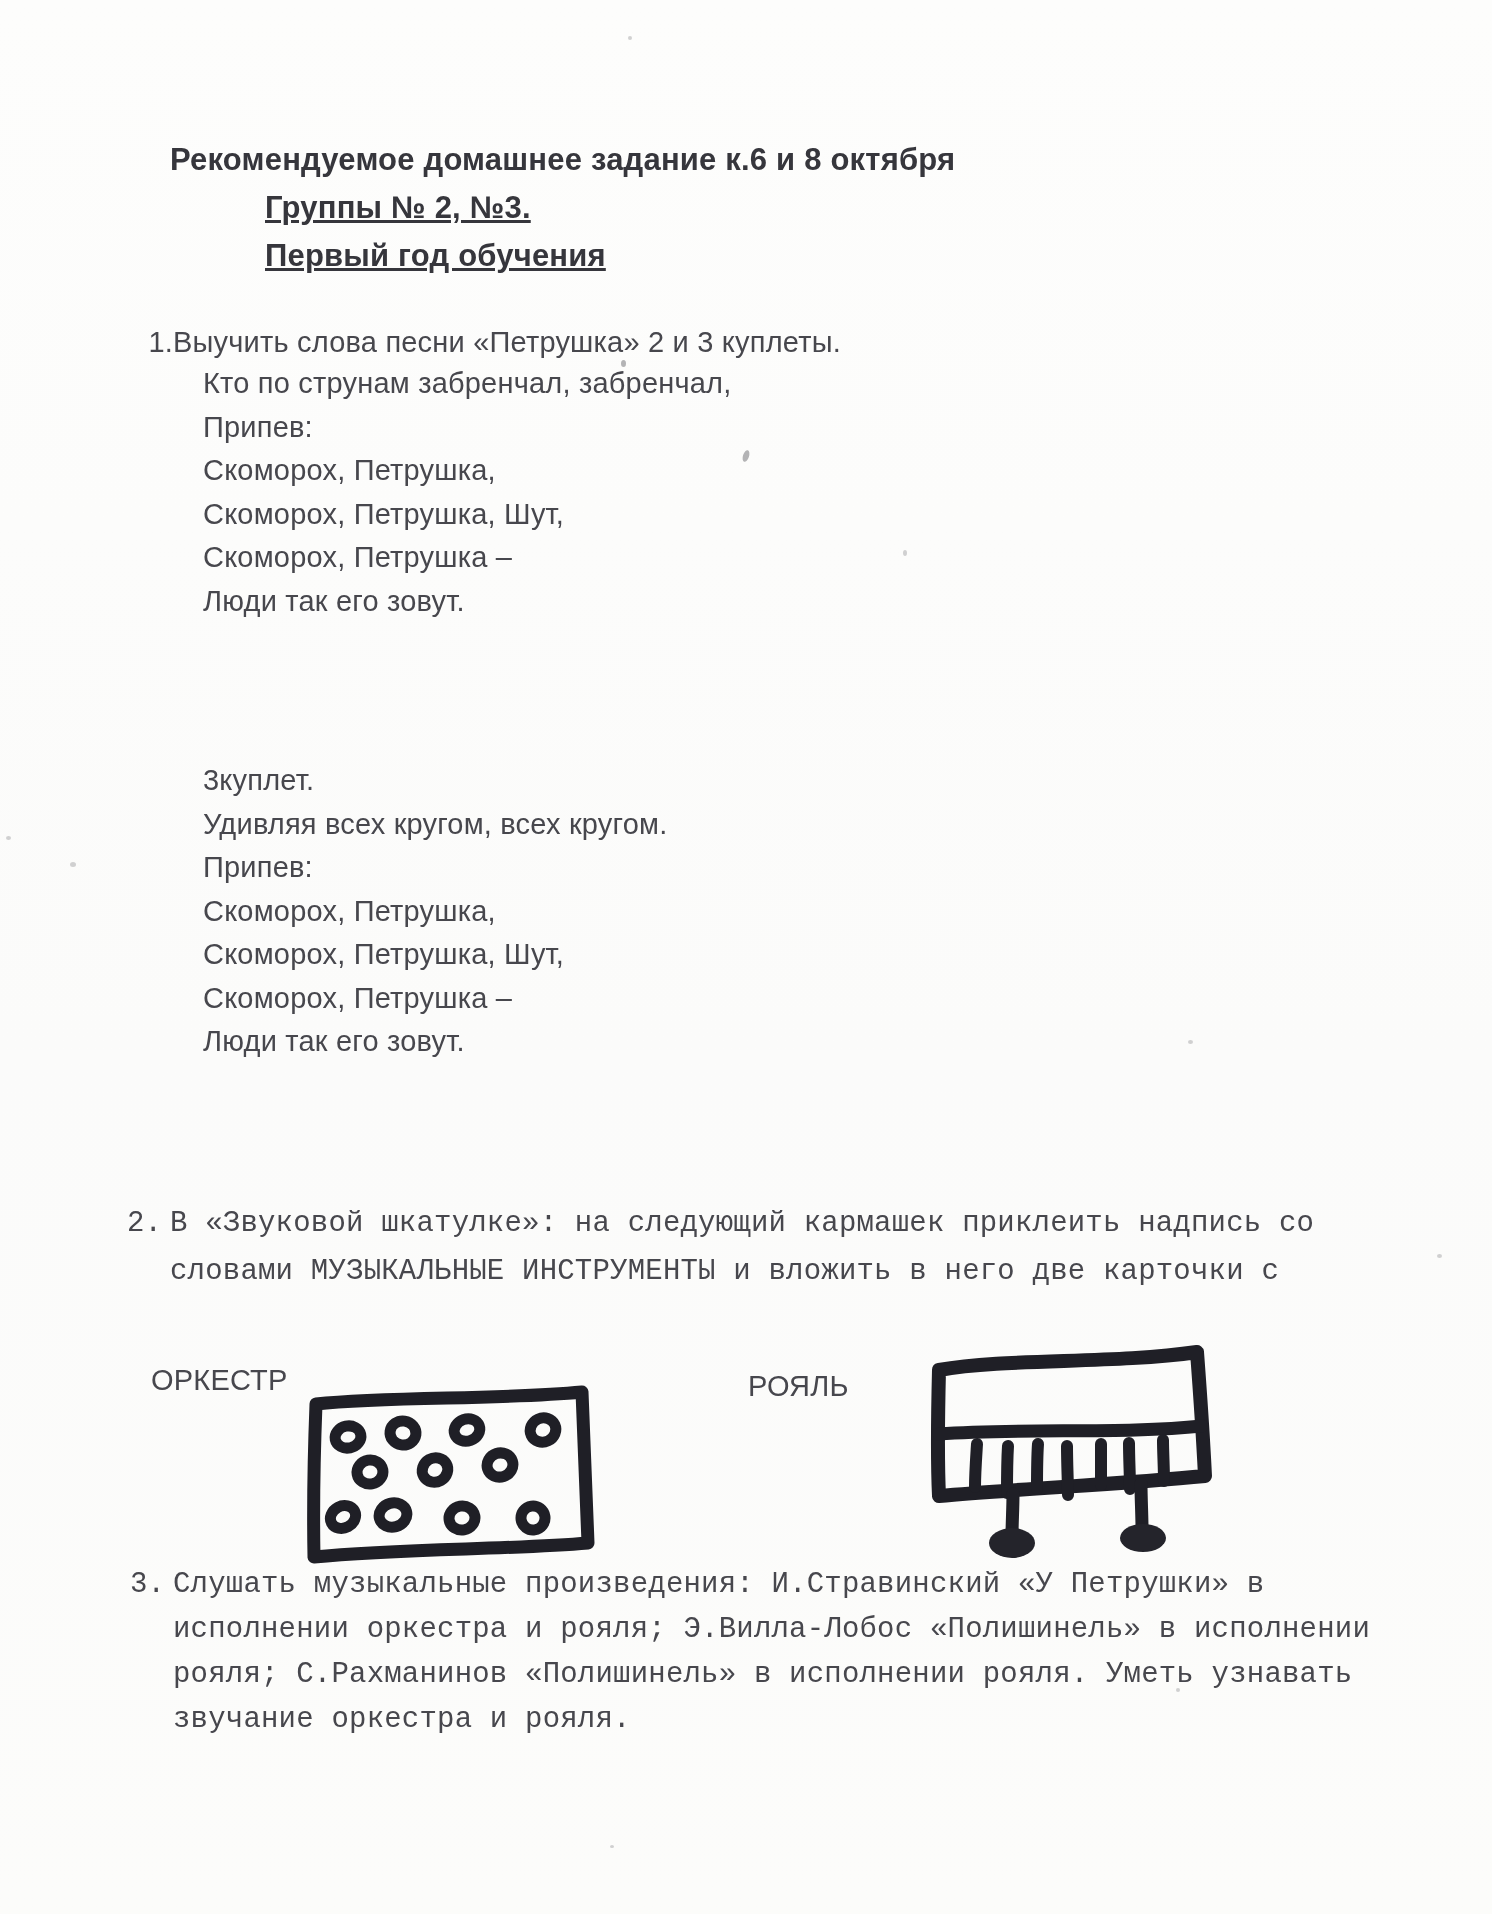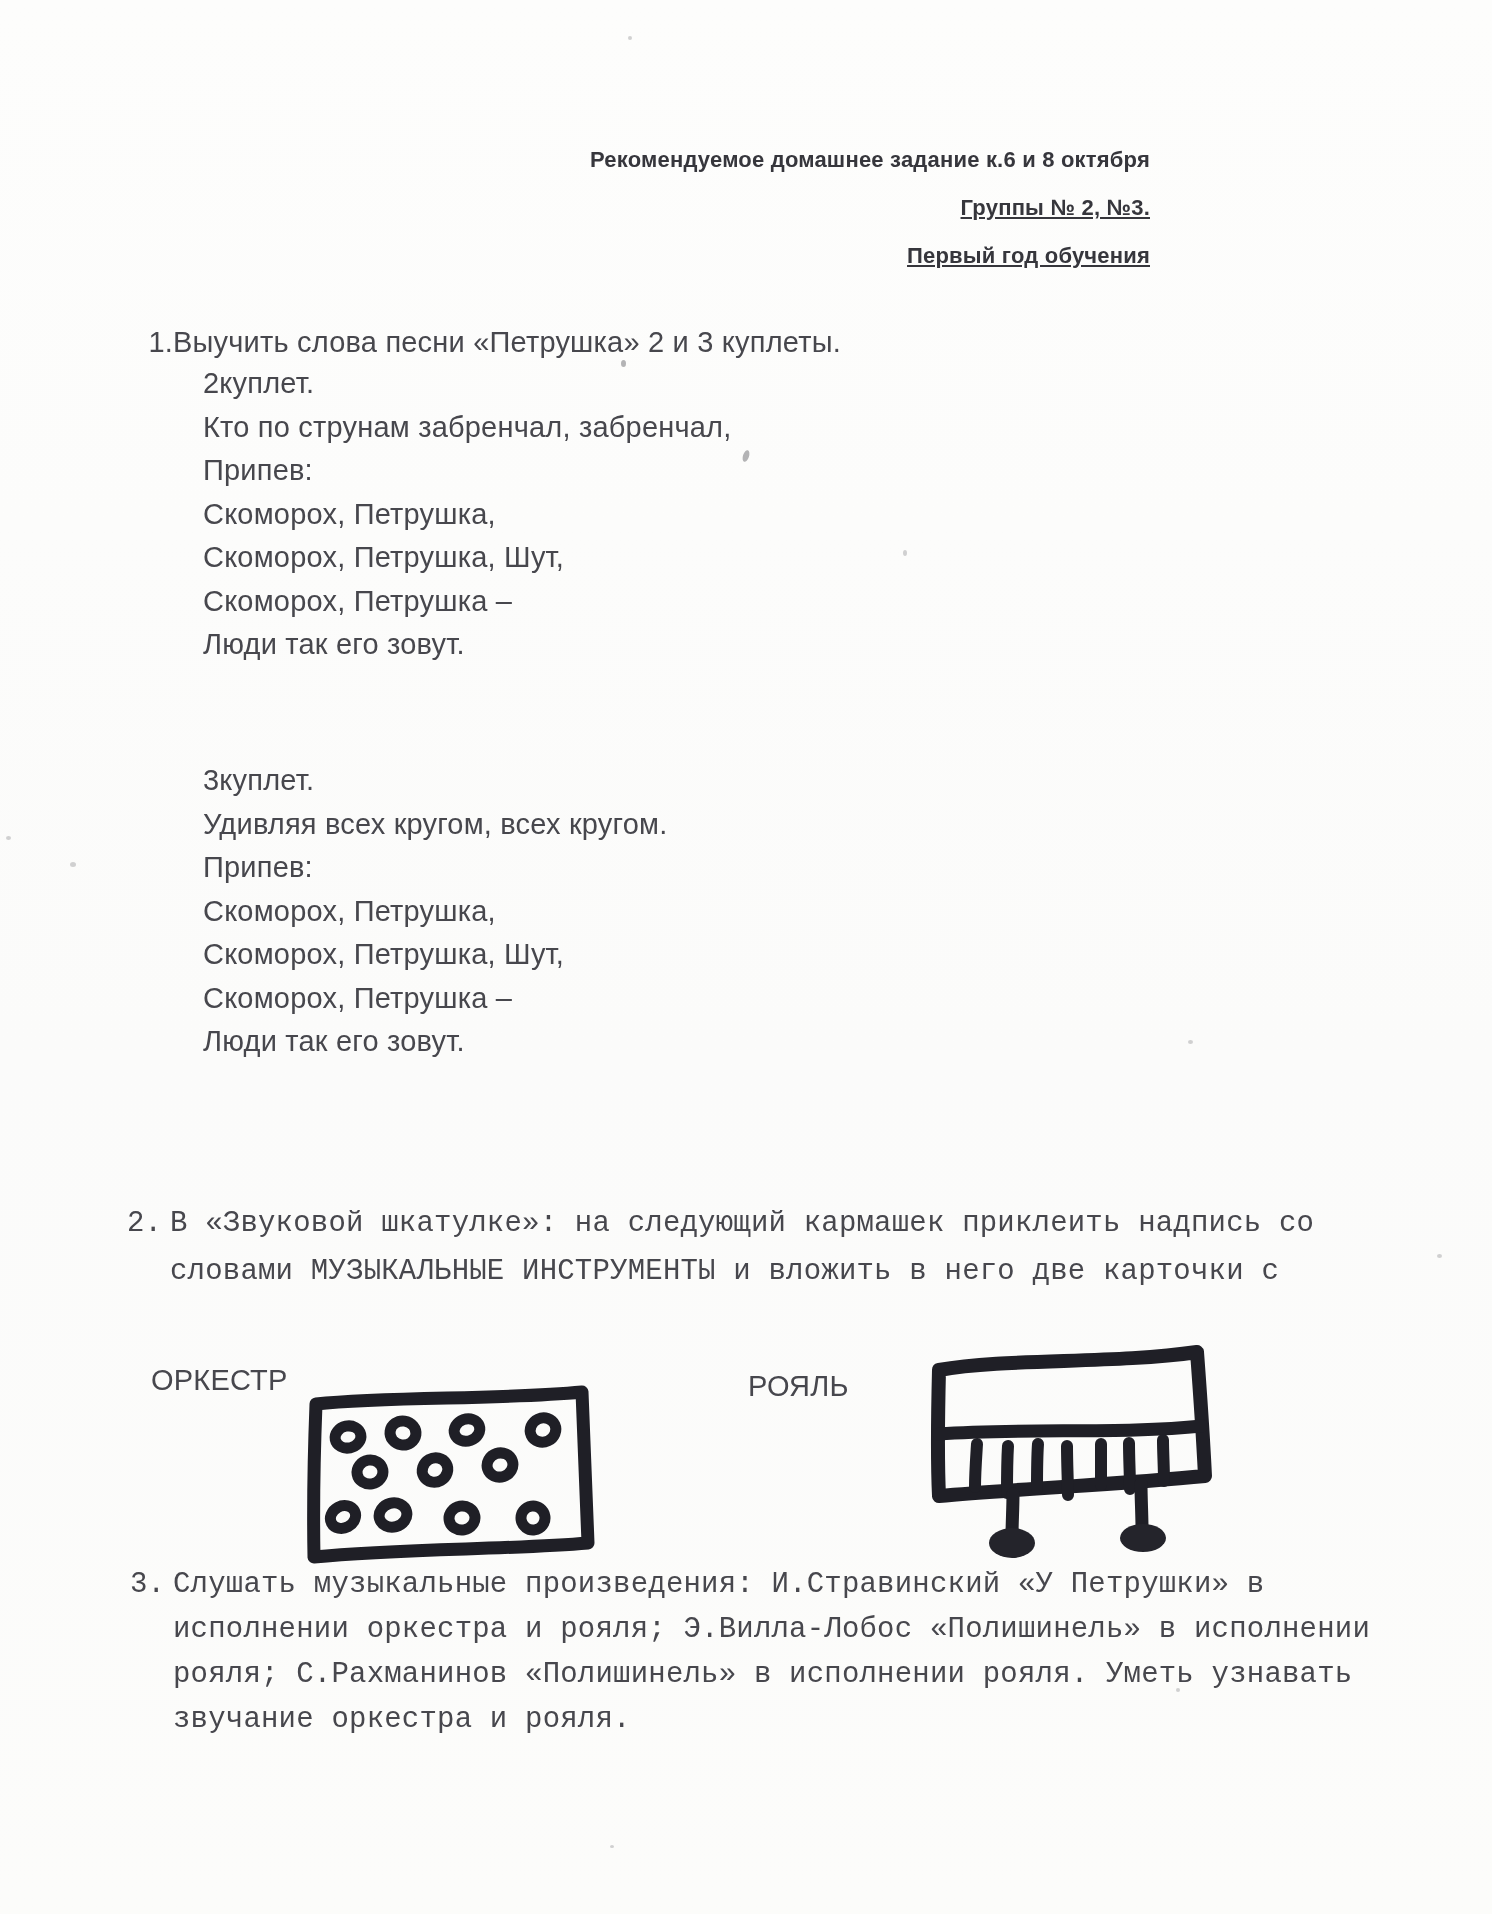--- a/index.html
+++ b/index.html
@@ -13,23 +13,23 @@
     position: relative;
     width: 1492px; height: 1914px;
     background: linear-gradient(180deg, #fdfdfc 0%, #fbfbfa 55%, #fcfcfa 100%);
   }
   .abs { position: absolute; }
 
   
   .title-block {
     position: absolute;
     left: 170px; top: 136px; width: 980px;
-    text-align: right;
+    text-align: left;
     font-weight: bold;
-    font-size: 22px;
+    font-size: 31px;
     line-height: 48px;
     color: #36363c;
     letter-spacing: 0.2px;
   }
   .title-shift { margin-left: 95px; text-decoration: underline; }
 
   
   .body-text { font-size: 29px; color: #47474d; letter-spacing: 0.2px; }
 
   .item-row { position: absolute; white-space: nowrap; text-align: right; }
@@ -60,21 +60,20 @@
     <div>Рекомендуемое домашнее задание к.6 и 8 октября</div>
     <div class="title-shift">Группы № 2, №3.</div>
     <div class="title-shift">Первый год обучения</div>
   </div>
 
   <div class="item-row body-text" style="left:130px; top:326px;">
     <span class="item-num">1.</span><span>Выучить слова песни «Петрушка» 2 и 3 куплеты.</span>
   </div>
 
   <div class="verse body-text" style="top:362px;">
-    <div>2куплет.</div>
     <div>Кто по струнам забренчал, забренчал,</div>
     <div>Припев:</div>
     <div>Скоморох, Петрушка,</div>
     <div>Скоморох, Петрушка, Шут,</div>
     <div>Скоморох, Петрушка –</div>
     <div>Люди так его зовут.</div>
   </div>
 
   <div class="verse body-text" style="top:759px;">
     <div>3куплет.</div>

